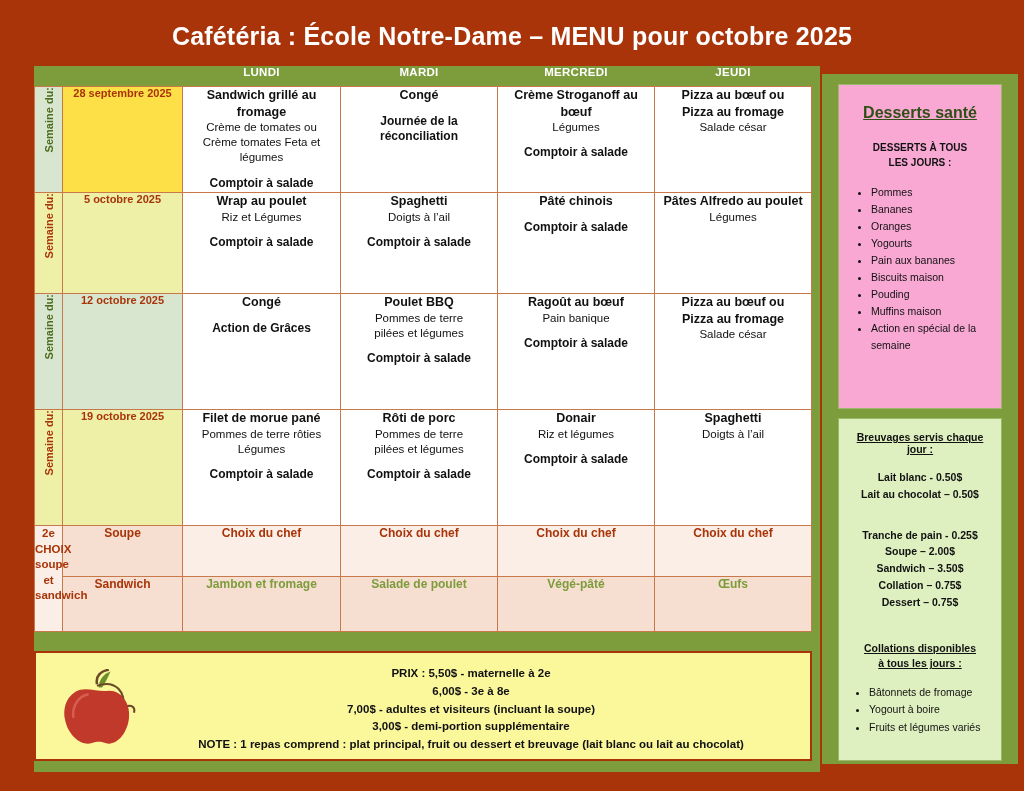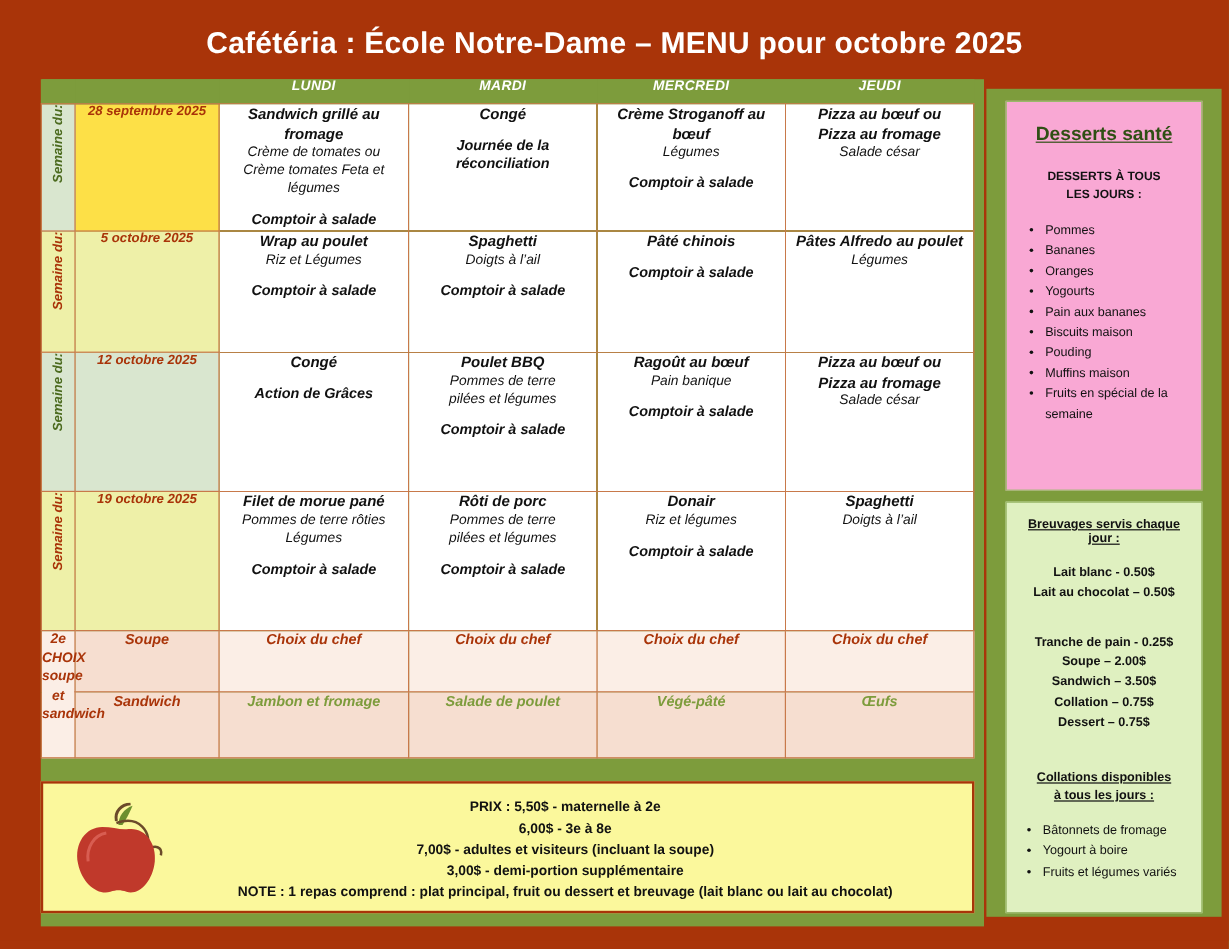--- a/index.html
+++ b/index.html
@@ -44,21 +44,20 @@
     position: absolute;
     left: 34px;
     top: 66px;
     width: 778px;
     height: 698px;
   }
   table.menu {
     border-collapse: collapse;
     width: 778px;
     table-layout: fixed;
-    font-style: italic;
   }
   table.menu td, table.menu th {
     border: 1px solid #c8794a;
     vertical-align: top;
     padding: 0;
   }
   .dayhead {
     height: 20px;
     background: #7d9c3c;
     color: #ffffff;
@@ -454,21 +453,21 @@
     <div class="allday">DESSERTS À TOUS<br>LES JOURS :</div>
     <ul>
       <li>Pommes</li>
       <li>Bananes</li>
       <li>Oranges</li>
       <li>Yogourts</li>
       <li>Pain aux bananes</li>
       <li>Biscuits maison</li>
       <li>Pouding</li>
       <li>Muffins maison</li>
-      <li>Fruits en spécial de la semaine</li>
+      <li>Action en spécial de la semaine</li>
     </ul>
   </div>
 
   <div class="bev">
     <div class="hd">Breuvages servis chaque jour :</div>
     <div class="list">Lait blanc - 0.50$<br>Lait au chocolat – 0.50$</div>
     <div class="gap"></div>
     <div class="list">Tranche de pain - 0.25$<br>Soupe – 2.00$<br>Sandwich – 3.50$<br>Collation – 0.75$<br>Dessert – 0.75$</div>
     <div class="hd2">Collations disponibles<br>à tous les jours :</div>
     <ul>

